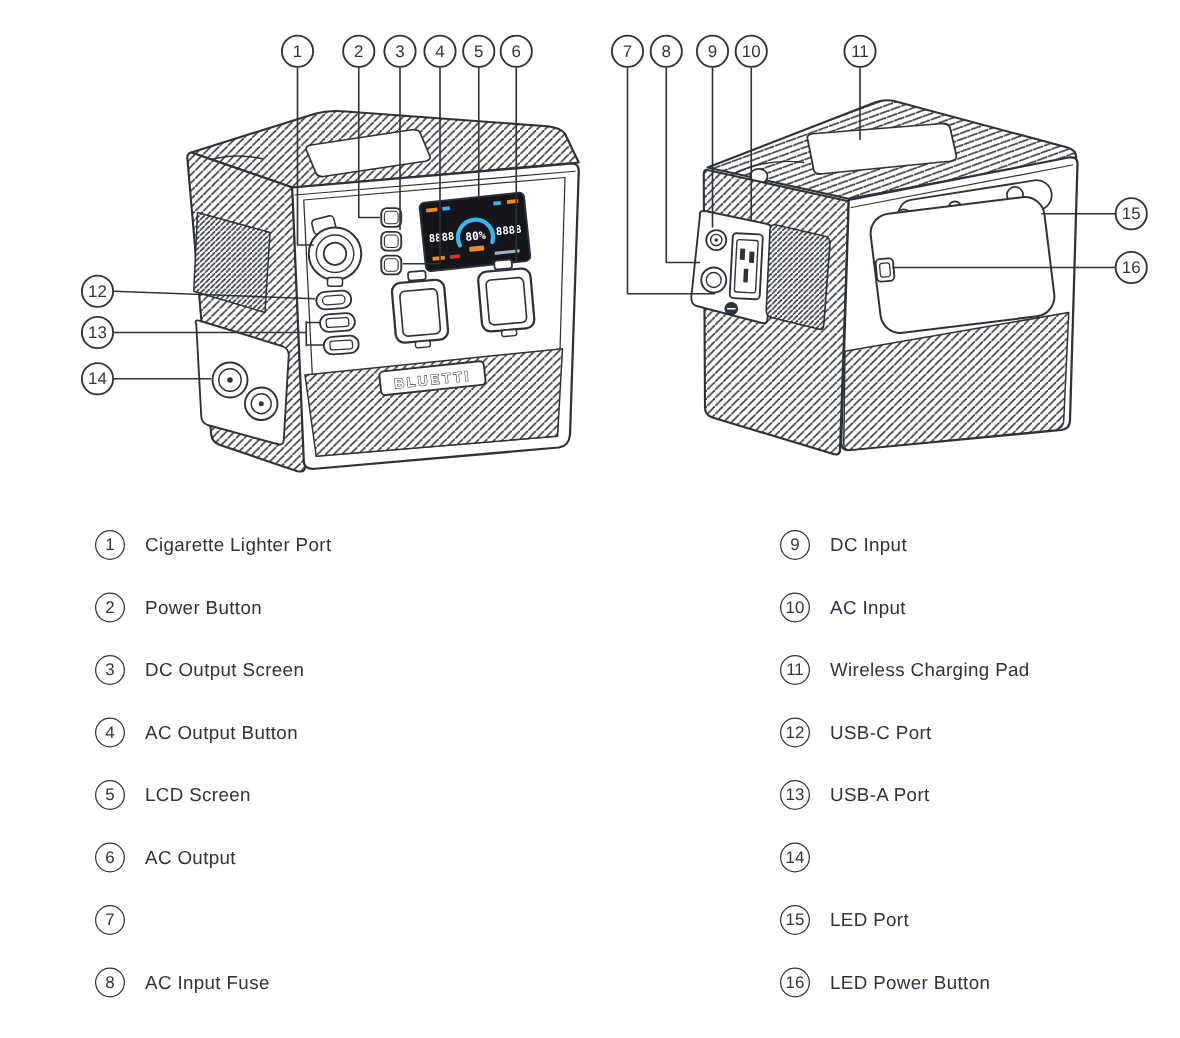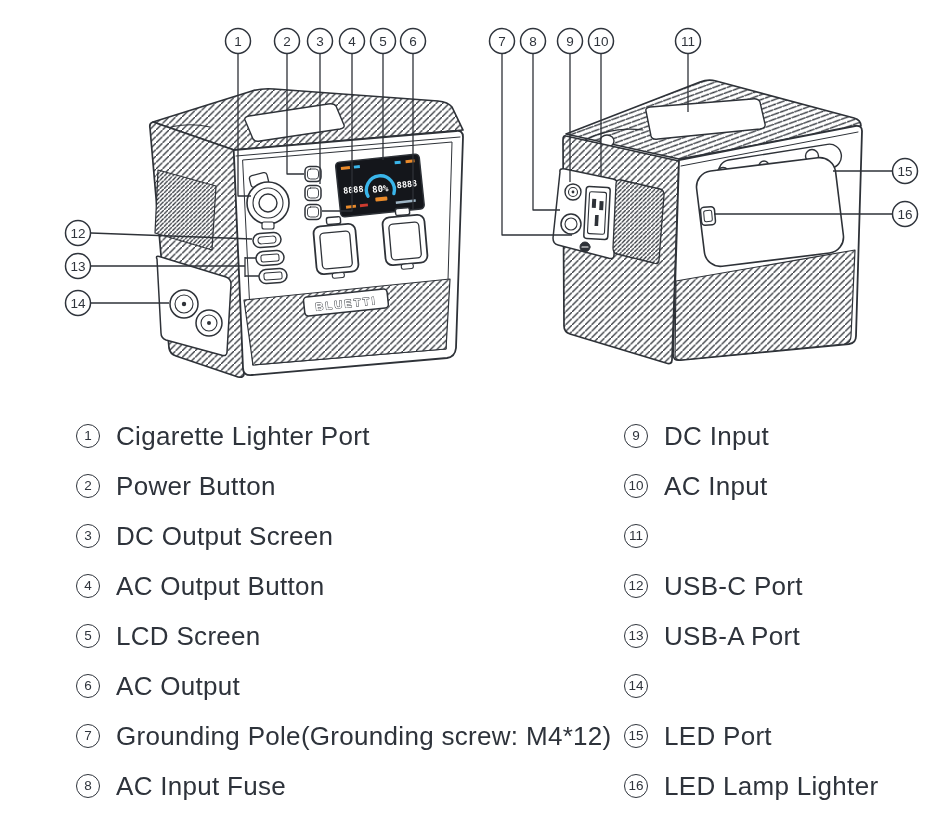--- a/index.html
+++ b/index.html
@@ -6,21 +6,21 @@
   .page{position:relative;width:944px;height:830px;background:#fff;overflow:hidden;
         font-family:"Liberation Sans",sans-serif;}
   .diagram-svg{position:absolute;left:0;top:0;}
   .legend-col{position:absolute;top:421px;}
   .legend-col.left{left:76px;}
   .legend-col.right{left:624px;}
   .legend-row{display:flex;align-items:center;height:30px;margin-bottom:20px;}
   .cnum{flex:0 0 auto;width:24px;height:24px;border:1.6px solid #2f343c;border-radius:50%;
         display:flex;align-items:center;justify-content:center;
         font-size:13.5px;color:#2f343c;box-sizing:border-box;line-height:1;}
-  .lbl{margin-left:16px;font-size:26px;color:#2e333b;letter-spacing:0.3px;white-space:nowrap;}
+  .lbl{margin-left:16px;font-size:15px;color:#2e333b;letter-spacing:0.3px;white-space:nowrap;}
   text{font-family:"Liberation Sans",sans-serif;}
   .digits{font-family:"DejaVu Sans Mono",monospace;}
 </style>
 </head>
 <body>
 
 <div class="page">
 
 <svg class="diagram-svg" width="944" height="400" viewBox="0 0 944 400">
   <defs>
@@ -293,54 +293,54 @@
   <div class="legend-row">
     <span class="cnum">5</span>
     <span class="lbl">LCD Screen</span>
   </div>
   <div class="legend-row">
     <span class="cnum">6</span>
     <span class="lbl">AC Output</span>
   </div>
   <div class="legend-row">
     <span class="cnum">7</span>
-    <span class="lbl">Grounding Pole(Grounding screw: M4*12)</span>
   </div>
   <div class="legend-row">
     <span class="cnum">8</span>
     <span class="lbl">AC Input Fuse</span>
   </div>
 </div>
 
 <div class="legend-col right">
   <div class="legend-row">
     <span class="cnum">9</span>
     <span class="lbl">DC Input</span>
   </div>
   <div class="legend-row">
     <span class="cnum">10</span>
     <span class="lbl">AC Input</span>
   </div>
   <div class="legend-row">
     <span class="cnum">11</span>
+    <span class="lbl">Wireless Charging Pad</span>
   </div>
   <div class="legend-row">
     <span class="cnum">12</span>
     <span class="lbl">USB-C Port</span>
   </div>
   <div class="legend-row">
     <span class="cnum">13</span>
     <span class="lbl">USB-A Port</span>
   </div>
   <div class="legend-row">
     <span class="cnum">14</span>
   </div>
   <div class="legend-row">
     <span class="cnum">15</span>
     <span class="lbl">LED Port</span>
   </div>
   <div class="legend-row">
     <span class="cnum">16</span>
-    <span class="lbl">LED Lamp Lighter</span>
+    <span class="lbl">LED Power Button</span>
   </div>
 </div>
 
 </div>
 
 </body></html>

